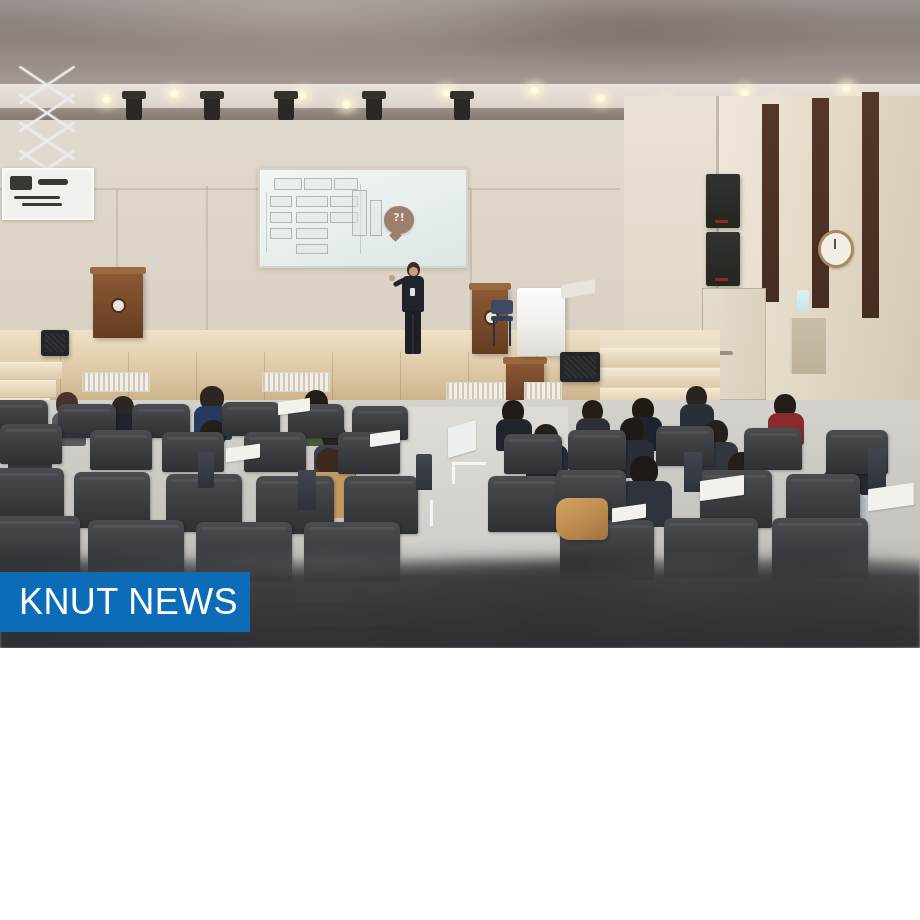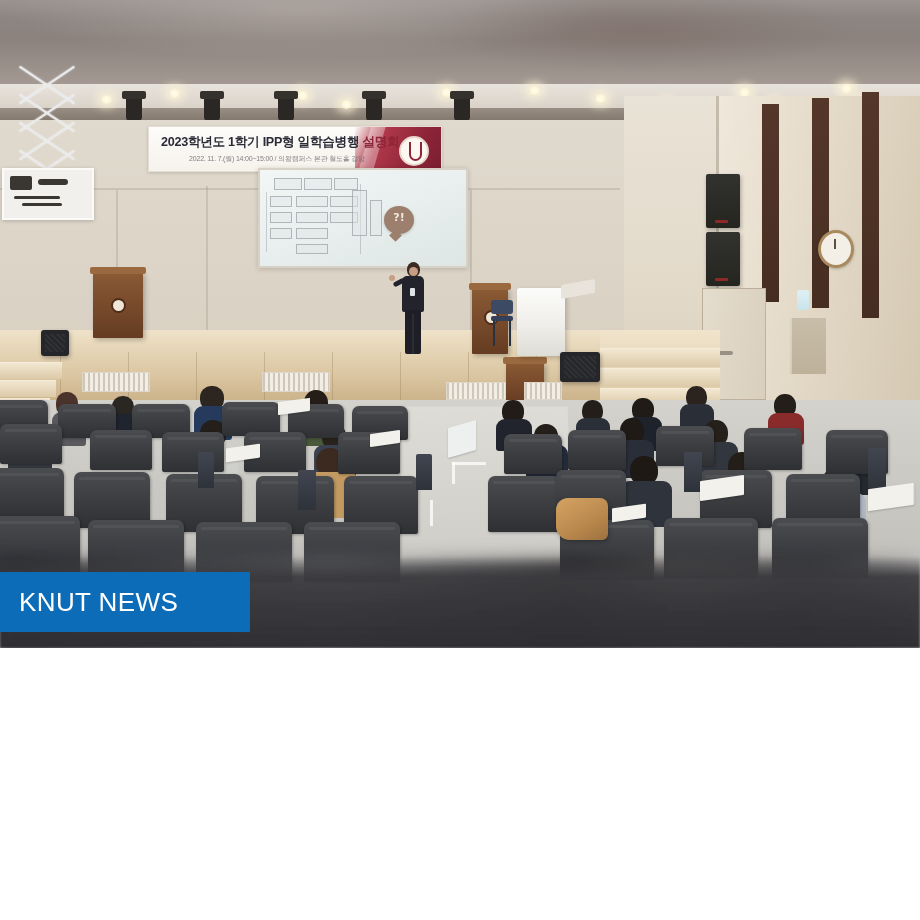--- a/index.html
+++ b/index.html
@@ -172,21 +172,21 @@
     background:linear-gradient(180deg,rgba(60,60,64,.0) 0%,rgba(58,58,62,.92) 22%,rgba(52,52,56,.96) 55%,rgba(46,46,50,.98) 100%);
     filter:blur(1px);}
   .photo-fade-tex{position:absolute;left:0;top:560px;width:920px;height:88px;
     background:linear-gradient(90deg,rgba(40,40,44,.9) 0%,rgba(92,92,96,.55) 22%,rgba(150,150,152,.42) 36%,
       rgba(74,74,78,.7) 50%,rgba(40,38,40,.85) 62%,rgba(96,90,86,.5) 74%,rgba(60,60,64,.8) 88%,rgba(132,132,134,.45) 100%);
     filter:blur(9px);}
 
   
   .news-badge{position:absolute;left:0;top:572px;width:250px;height:60px;
     background:#0d6cb8;display:flex;align-items:center;}
-  .news-badge span{color:#ffffff;font-size:26px;letter-spacing:.4px;padding-left:19px;font-weight:400;}
+  .news-badge span{color:#ffffff;font-size:36px;letter-spacing:.4px;padding-left:19px;font-weight:400;}
 
   
   .text-area{position:absolute;left:0;top:648px;width:920px;height:272px;background:#ffffff;}
 </style>
 </head>
 <body>
 
 <div class="news-card">
 
   <div class="photo">
@@ -230,26 +230,20 @@
       <div class="x" style="top:90px;transform:rotate(34deg)"></div>
       <div class="x" style="top:90px;transform:rotate(-34deg)"></div>
     </div>
     <div class="lift-box">
       <i style="left:6px;top:6px;width:22px;height:14px;border-radius:2px"></i>
       <i style="left:34px;top:9px;width:30px;height:6px;border-radius:3px"></i>
       <i style="left:10px;top:26px;width:46px;height:3px;border-radius:2px"></i>
       <i style="left:18px;top:33px;width:40px;height:3px;border-radius:2px"></i>
     </div>
 
-    <div class="banner">
-      <div class="banner-swoosh"></div>
-      <div class="banner-emblem"></div>
-      <div class="banner-title"><span>2023학년도 1학기 IPP형 일학습병행 </span><em>설명회</em></div>
-      <div class="banner-sub">2022. 11. 7.(월) 14:00~15:00  /  의왕캠퍼스 본관 철도홀 강당</div>
-    </div>
 
     <div class="screen">
       <div class="flow-box" style="left:14px;top:8px;width:26px;height:10px"></div>
       <div class="flow-box" style="left:44px;top:8px;width:26px;height:10px"></div>
       <div class="flow-box" style="left:74px;top:8px;width:22px;height:10px"></div>
       <div class="flow-box" style="left:10px;top:26px;width:20px;height:9px"></div>
       <div class="flow-box" style="left:36px;top:26px;width:30px;height:9px"></div>
       <div class="flow-box" style="left:70px;top:26px;width:26px;height:9px"></div>
       <div class="flow-box" style="left:10px;top:42px;width:20px;height:9px"></div>
       <div class="flow-box" style="left:36px;top:42px;width:30px;height:9px"></div>

